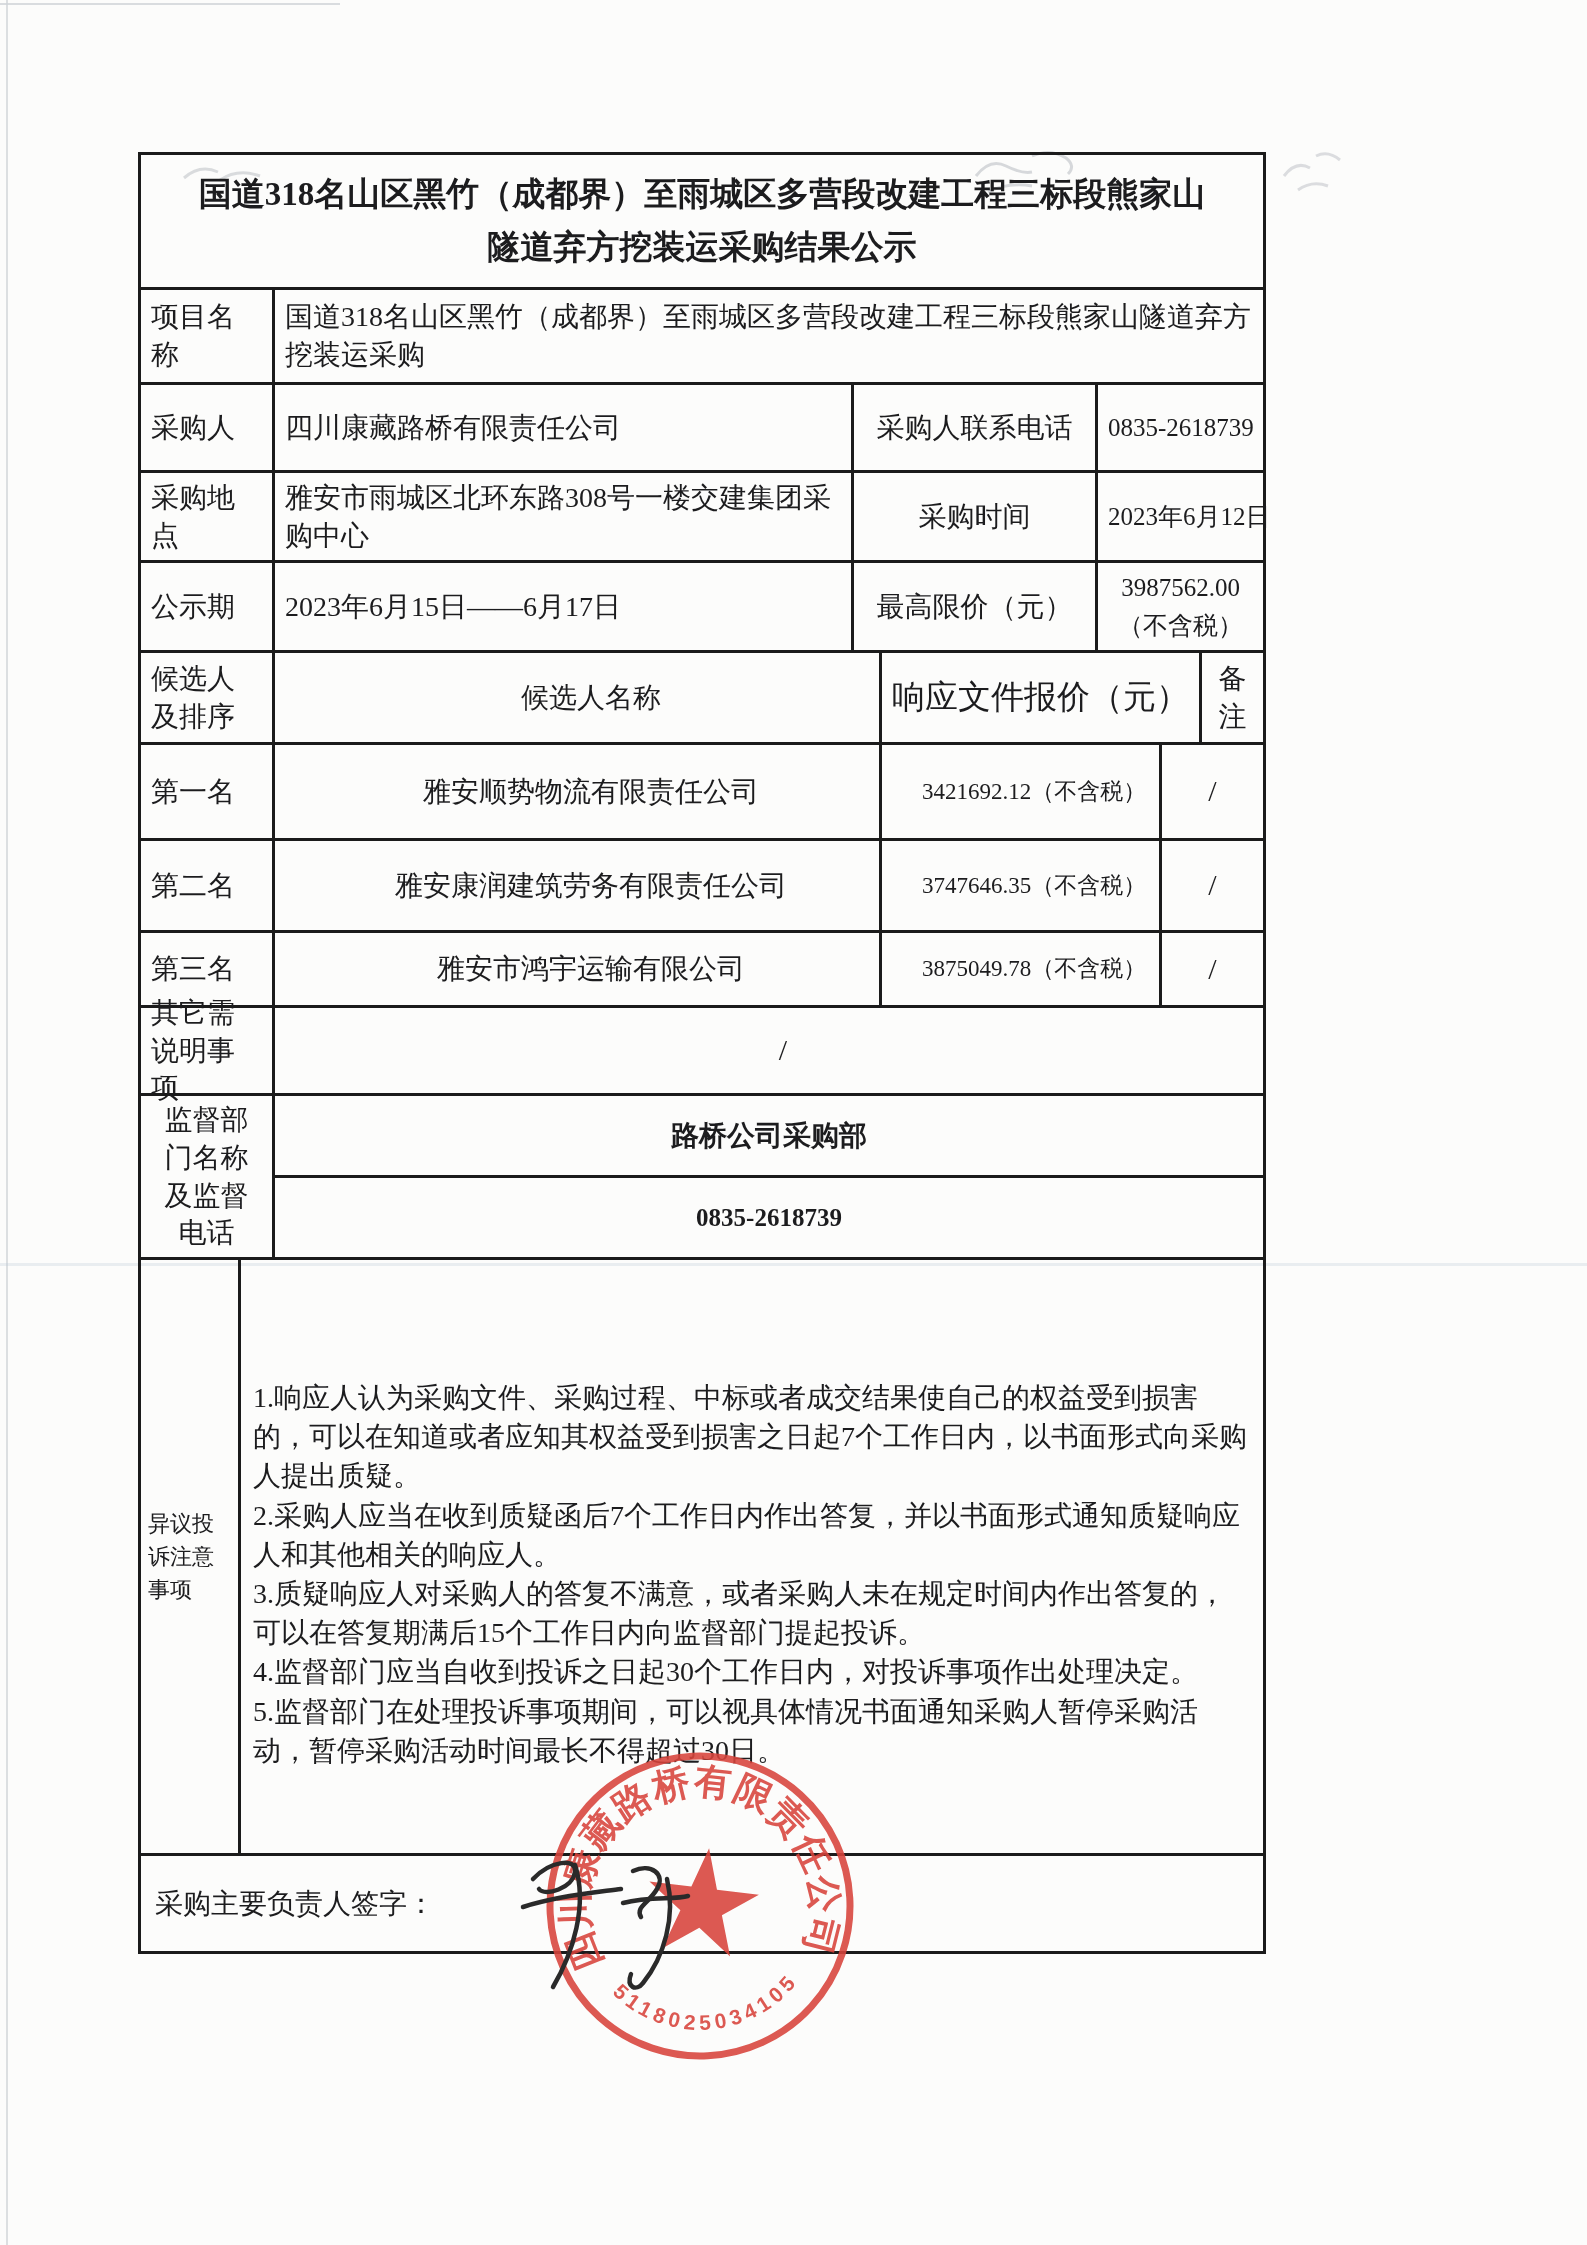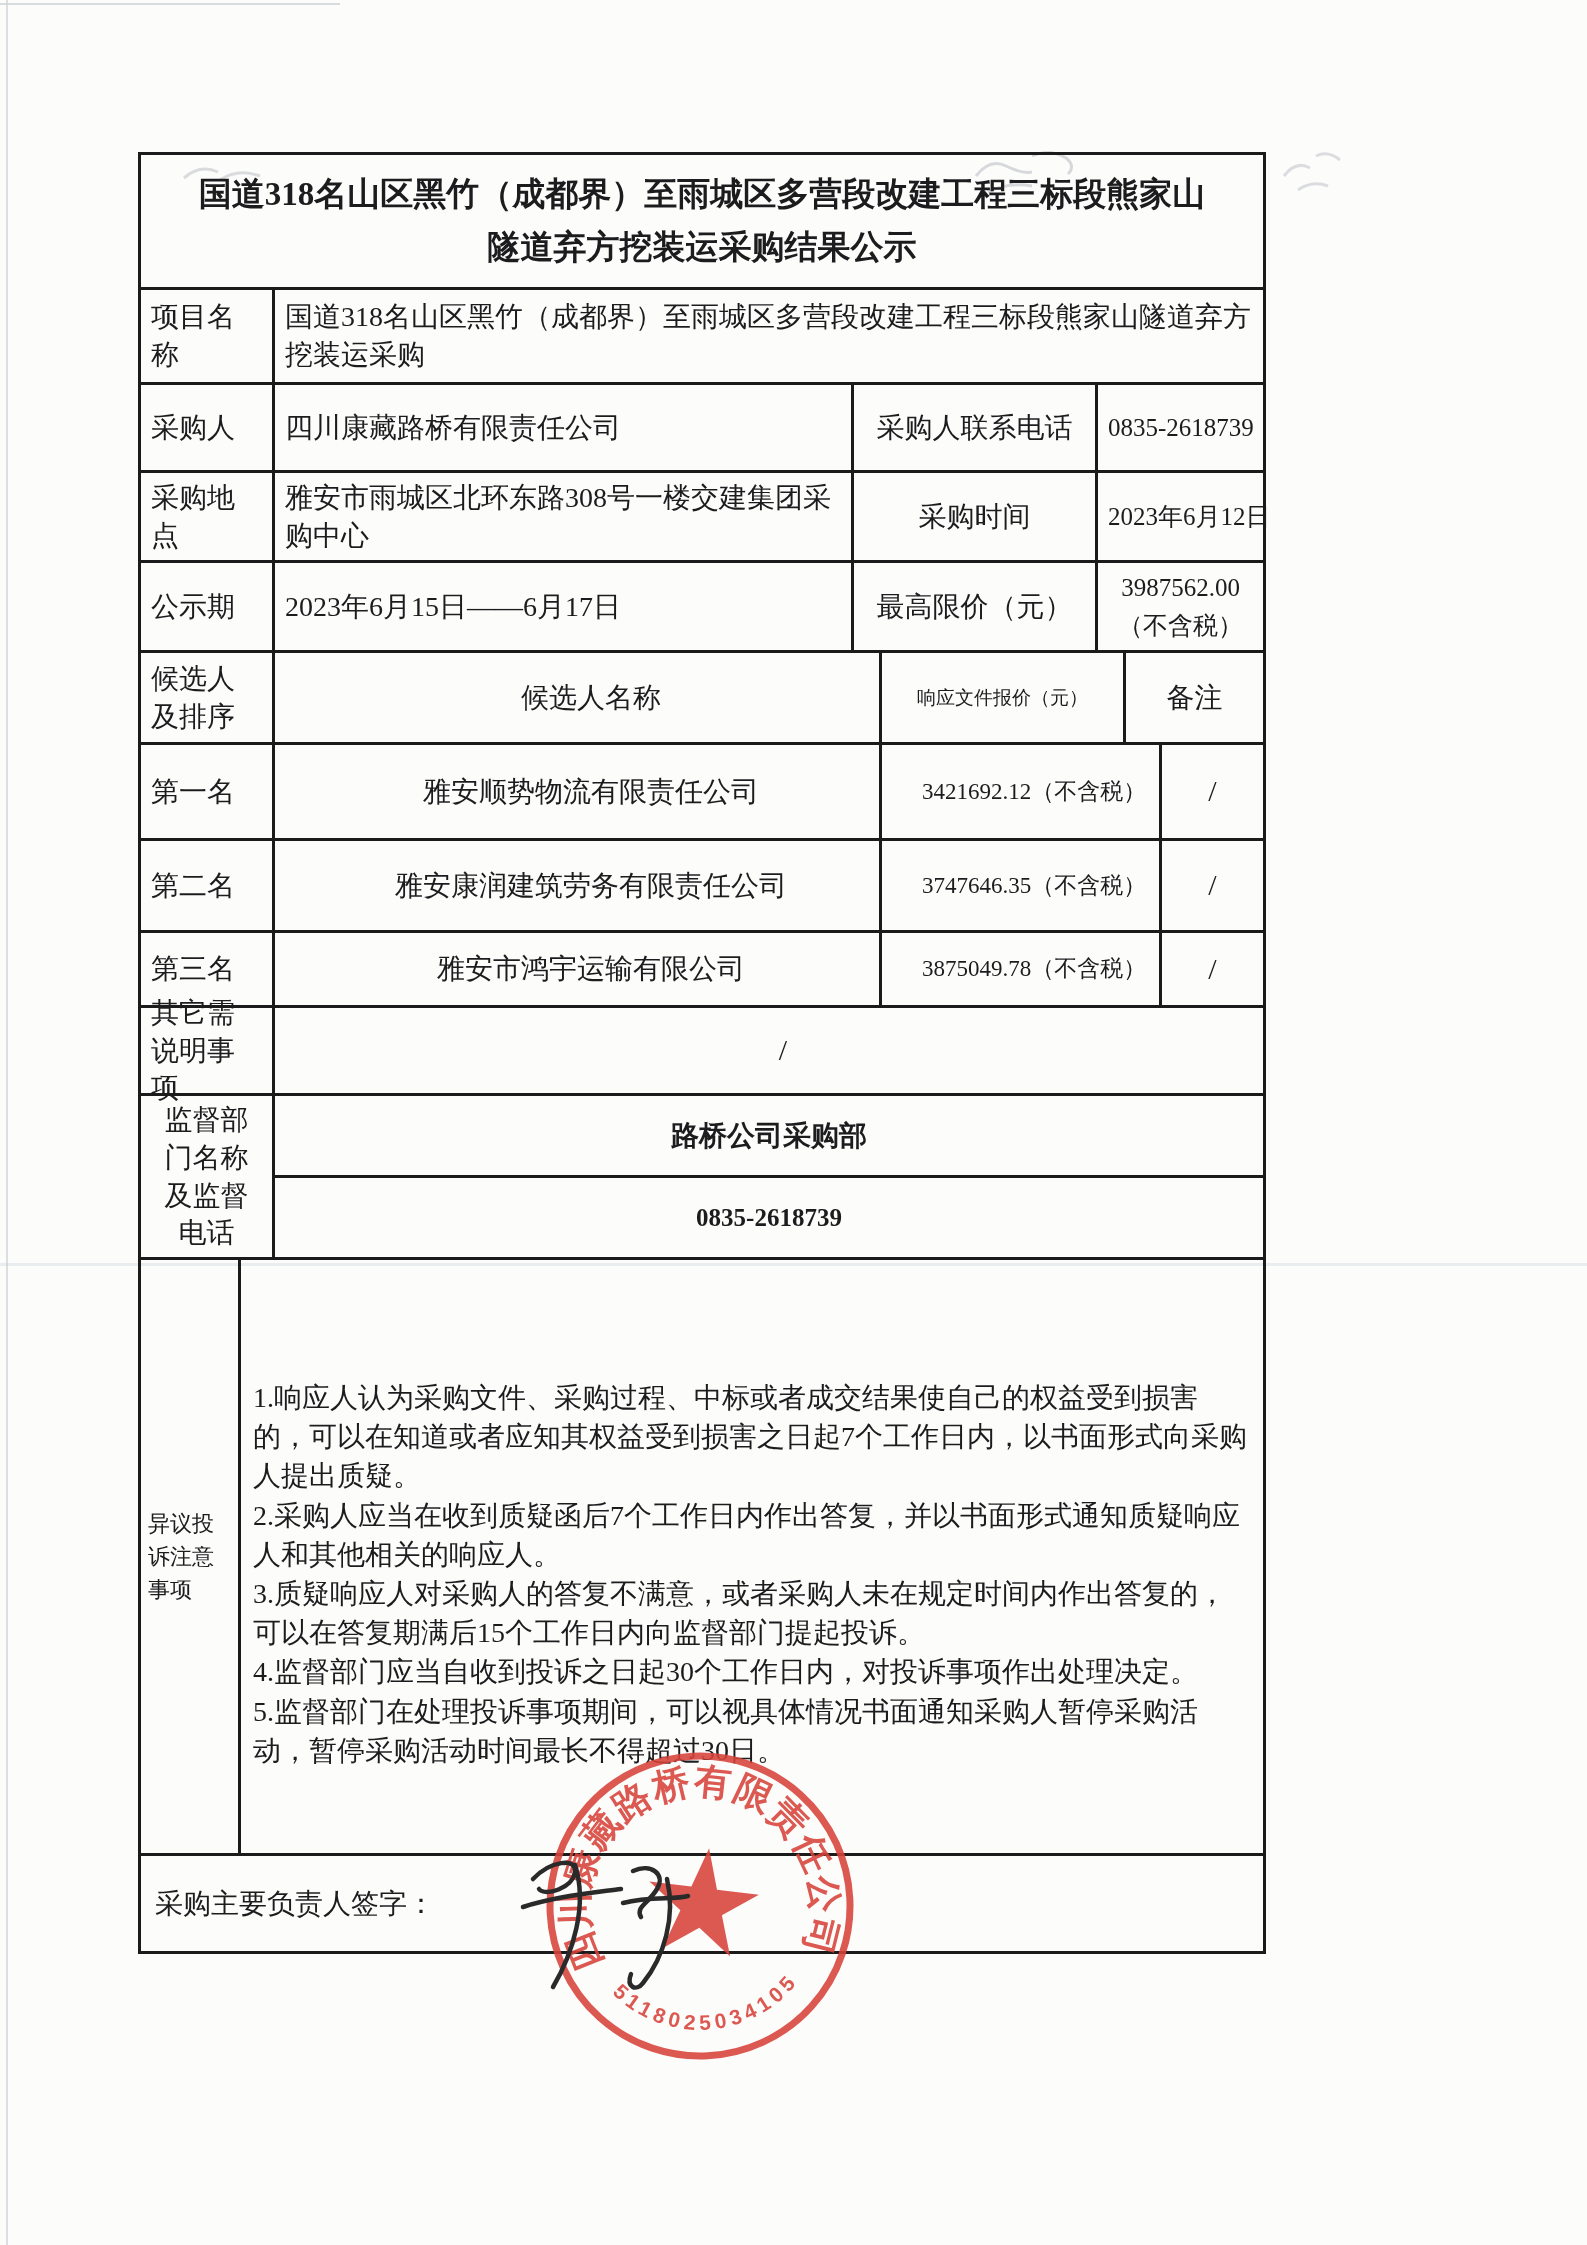--- a/index.html
+++ b/index.html
@@ -56,21 +56,21 @@
   .row-cand2{height:92px;}
   .row-cand3{height:75px;}
   .row-other{height:88px;}
   .row-supervision{height:164px;}
   .row-objection{height:596px;}
   .row-signature{height:95px;}
 
   .bid-cell{font-size:23px;white-space:nowrap;justify-content:flex-start;padding:4px 4px;margin-left:36px;}
   .small-num{font-size:25px;}
   .price-cell{font-size:25px;line-height:1.5;}
-  .hdr-bid{font-size:19px;white-space:nowrap;}
+  .hdr-bid{font-size:33px;white-space:nowrap;}
 
   .sup-label{justify-content:center;text-align:center;}
   .sup-stack{flex:1;display:flex;flex-direction:column;border-right:none;padding:0;font-weight:bold;}
   .sup-row{flex:1;display:flex;align-items:center;justify-content:center;text-align:center;box-sizing:border-box;}
   .sup-row.first{border-bottom:3px solid #1b1b1b;}
 
   .obj-label{flex:0 0 100px;font-size:22px;line-height:1.5;align-items:center;padding:4px 4px 4px 7px;}
   .obj-body{flex:1;display:block;padding:118px 16px 0 12px;line-height:1.40;}
   .obj-body div{margin:0;}
 

